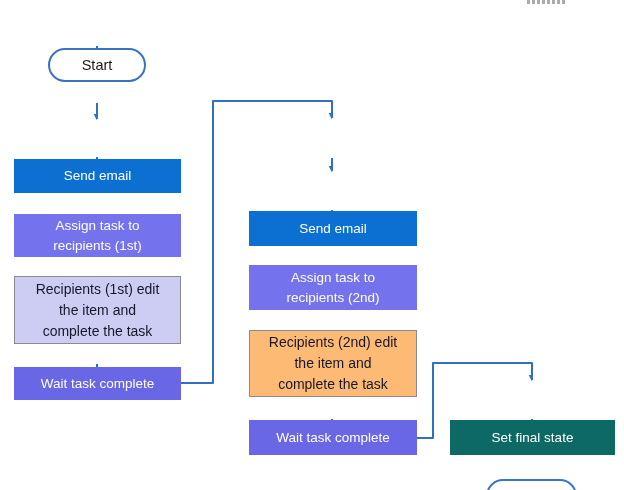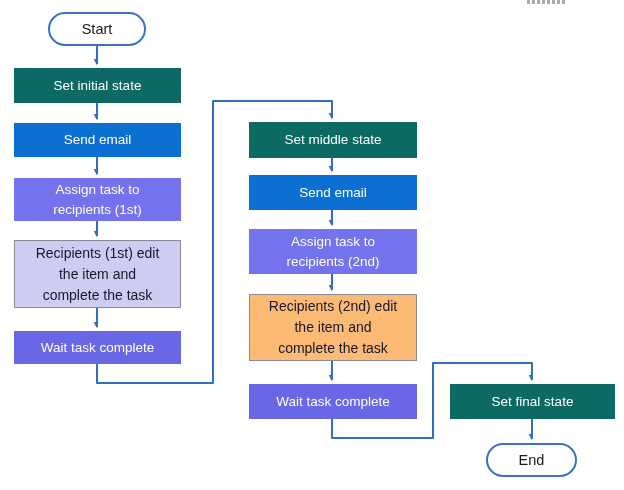--- a/index.html
+++ b/index.html
@@ -15,20 +15,21 @@
   .edge{fill:none;stroke:#2F70C4;stroke-width:2;stroke-linejoin:round;}
   .edge-marker{fill:#2F70C4;}
   
   .node{
     position:absolute;
     display:flex;align-items:center;justify-content:center;
     text-align:center;
     box-sizing:border-box;
     font-size:13.5px;
     line-height:20px;
+    margin-top:36px;
   }
   .node span{white-space:pre-line;}
   .proc{color:#fff;}
   .lavender{
     color:#17172B;
     border:1.5px solid #8A8A96;
     font-size:14px;line-height:21px;align-items:center;
   }
   .oval{
     background:#fff;
@@ -66,46 +67,40 @@
     <path class="edge" marker-end="url(#arr)" d="M332,274 L332,290" style="stroke: rgb(47, 112, 196);"></path>
     <path class="edge" marker-end="url(#arr)" d="M332,361 L332,380" style="stroke: rgb(47, 112, 196);"></path>
     <path class="edge" marker-end="url(#arr)" d="M332,419 L332,438 L433,438 L433,363 L532,363 L532,380" style="stroke: rgb(47, 112, 196);"></path>
     <path class="edge" marker-end="url(#arr)" d="M532,419 L532,439" style="stroke: rgb(47, 112, 196);"></path>
   </svg>
 
   <div class="node oval" style="left: 48px; top: 12px; width: 98px; height: 34px; border-color: rgb(58, 114, 200);">
     <span>Start</span>
   </div>
 
-  <div class="node proc" style="left: 14px; top: 68px; width: 167px; height: 35px; background-color: rgb(13, 105, 99);">
-    <span>Set initial state</span>
-  </div>
 
   <div class="node proc" style="left: 14px; top: 123px; width: 167px; height: 34px; background-color: rgb(12, 112, 210);">
     <span>Send email</span>
   </div>
 
   <div class="node proc" style="left: 14px; top: 178px; width: 167px; height: 43px; background-color: rgb(116, 114, 236);">
     <span>Assign task to
 recipients (1st)</span>
   </div>
 
   <div class="node lavender" style="left: 14px; top: 240px; width: 167px; height: 68px; background-color: rgb(205, 205, 244);">
     <span>Recipients (1st) edit
 the item and
 complete the task</span>
   </div>
 
   <div class="node proc" style="left: 14px; top: 331px; width: 167px; height: 33px; background-color: rgb(105, 103, 230);">
     <span>Wait task complete</span>
   </div>
 
-  <div class="node proc" style="left: 249px; top: 122px; width: 168px; height: 36px; background-color: rgb(13, 105, 99);">
-    <span>Set middle state</span>
-  </div>
 
   <div class="node proc" style="left: 249px; top: 175px; width: 168px; height: 35px; background-color: rgb(12, 112, 210);">
     <span>Send email</span>
   </div>
 
   <div class="node proc" style="left: 249px; top: 229px; width: 168px; height: 45px; background-color: rgb(116, 114, 236);">
     <span>Assign task to
 recipients (2nd)</span>
   </div>
 

